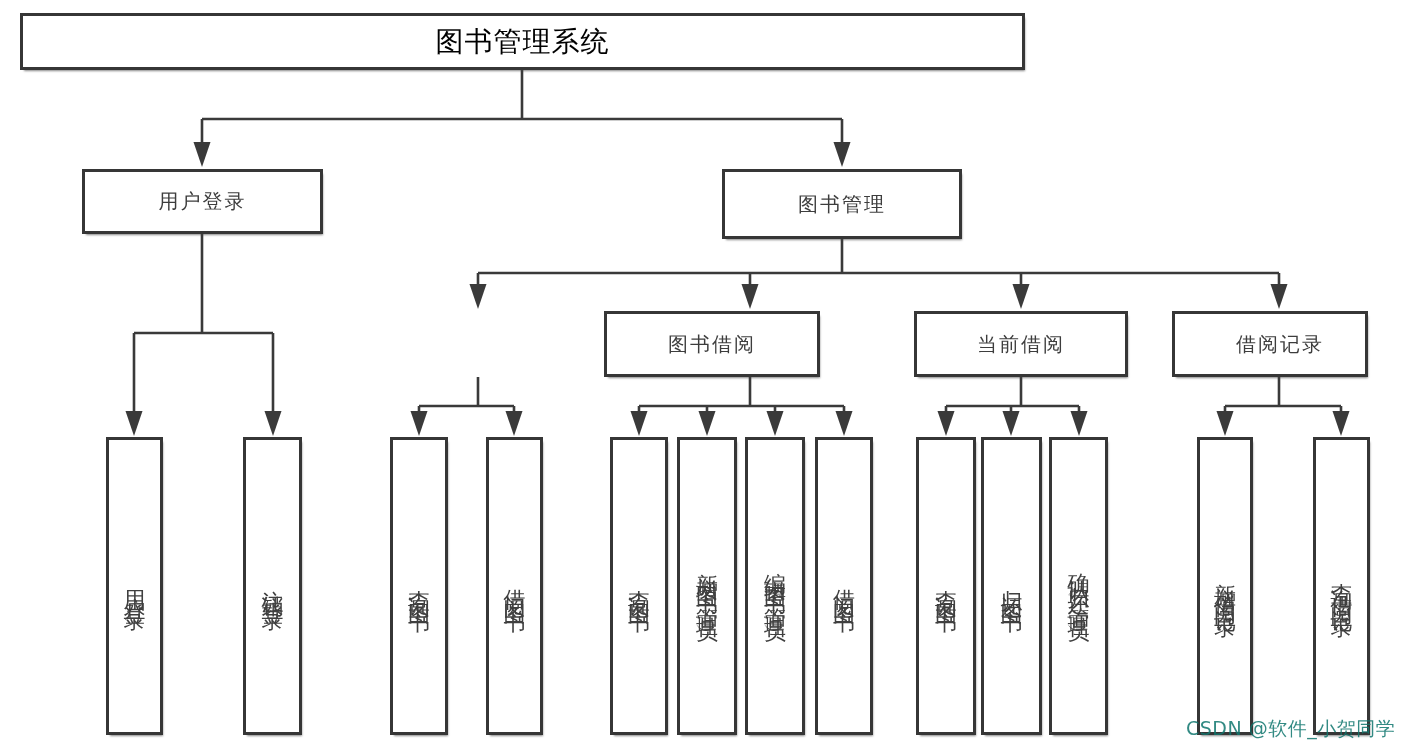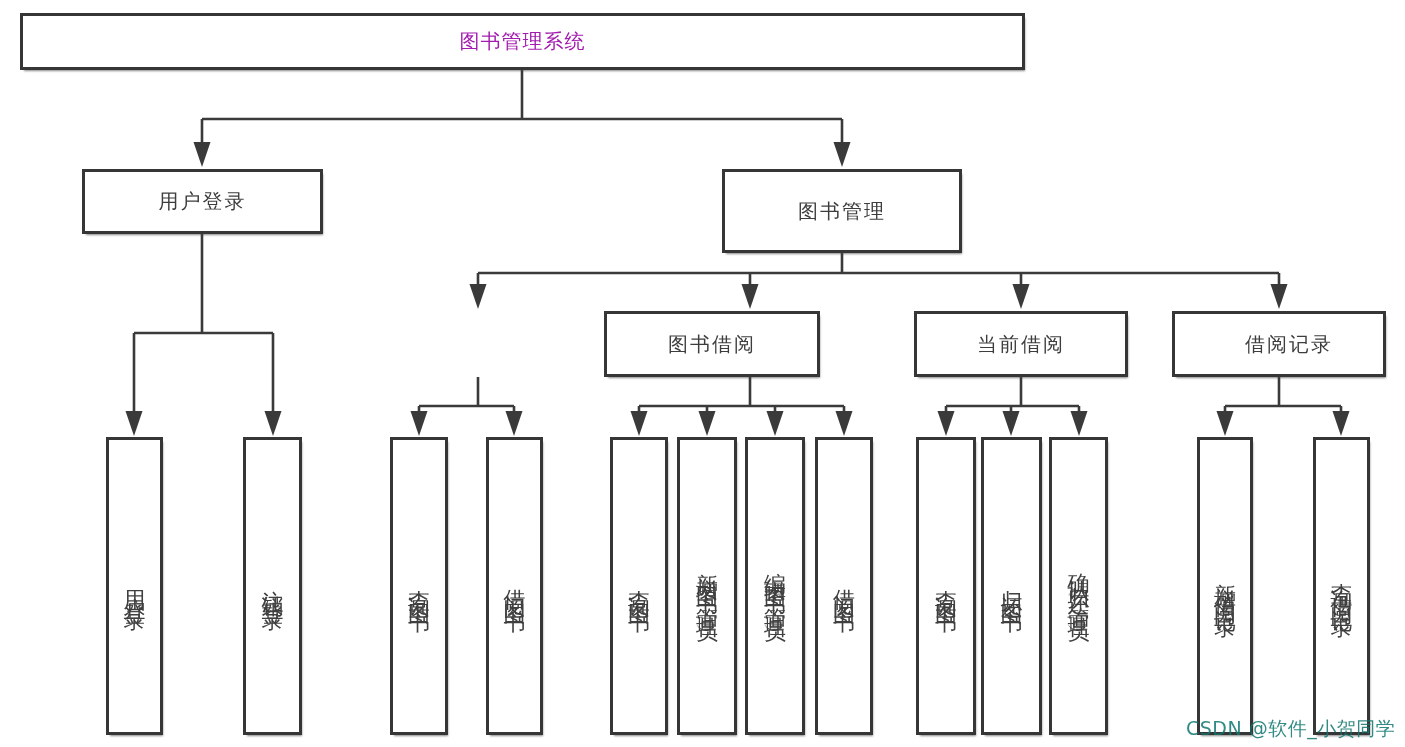--- a/index.html
+++ b/index.html
@@ -27,21 +27,21 @@
     z-index: 2;
     box-shadow: 2px 3px 2px -2px rgba(70,70,70,0.65);
     color: #3d3d3d;
   }
   .hlabel {
     font-size: 20px;
     letter-spacing: 2px;
     white-space: nowrap;
     color: #3d3d3d;
   }
-  .root-label { font-size: 20px; letter-spacing: 1px; color: #a21caf; }
+  .root-label { font-size: 28px; letter-spacing: 1px; color: #000000; }
   .leaf .vlabel {
     writing-mode: vertical-rl;
     text-orientation: mixed;
     font-size: 22px;
     letter-spacing: 7px;
     line-height: 1;
     color: #3f3f3f;
     white-space: nowrap;
   }
   .watermark {
@@ -101,31 +101,31 @@
     </g>
   </svg>
 
   <div class="box" style="left:20px; top:13px; width:1005px; height:57px;">
     <span class="root-label">图书管理系统</span>
   </div>
 
   <div class="box" style="left:82px; top:169px; width:241px; height:65px;">
     <span class="hlabel">用户登录</span>
   </div>
-  <div class="box" style="left:722px; top:169px; width:240px; height:84px;">
+  <div class="box" style="left:722px; top:169px; width:240px; height:70px;">
     <span class="hlabel">图书管理</span>
   </div>
 
   <div class="box" style="left:604px; top:311px; width:216px; height:66px;">
     <span class="hlabel">图书借阅</span>
   </div>
   <div class="box" style="left:914px; top:311px; width:214px; height:66px;">
     <span class="hlabel">当前借阅</span>
   </div>
-  <div class="box" style="left:1172px; top:311px; width:214px; height:66px;padding-left:20px;">
+  <div class="box" style="left:1172px; top:311px; width:196px; height:66px;padding-left:20px;">
     <span class="hlabel">借阅记录</span>
   </div>
 
   <div class="box leaf" style="left:106px; top:437px; width:57px; height:298px;">
     <span class="vlabel">用户登录</span>
   </div>
   <div class="box leaf" style="left:243px; top:437px; width:59px; height:298px;">
     <span class="vlabel">注销登录</span>
   </div>
 

